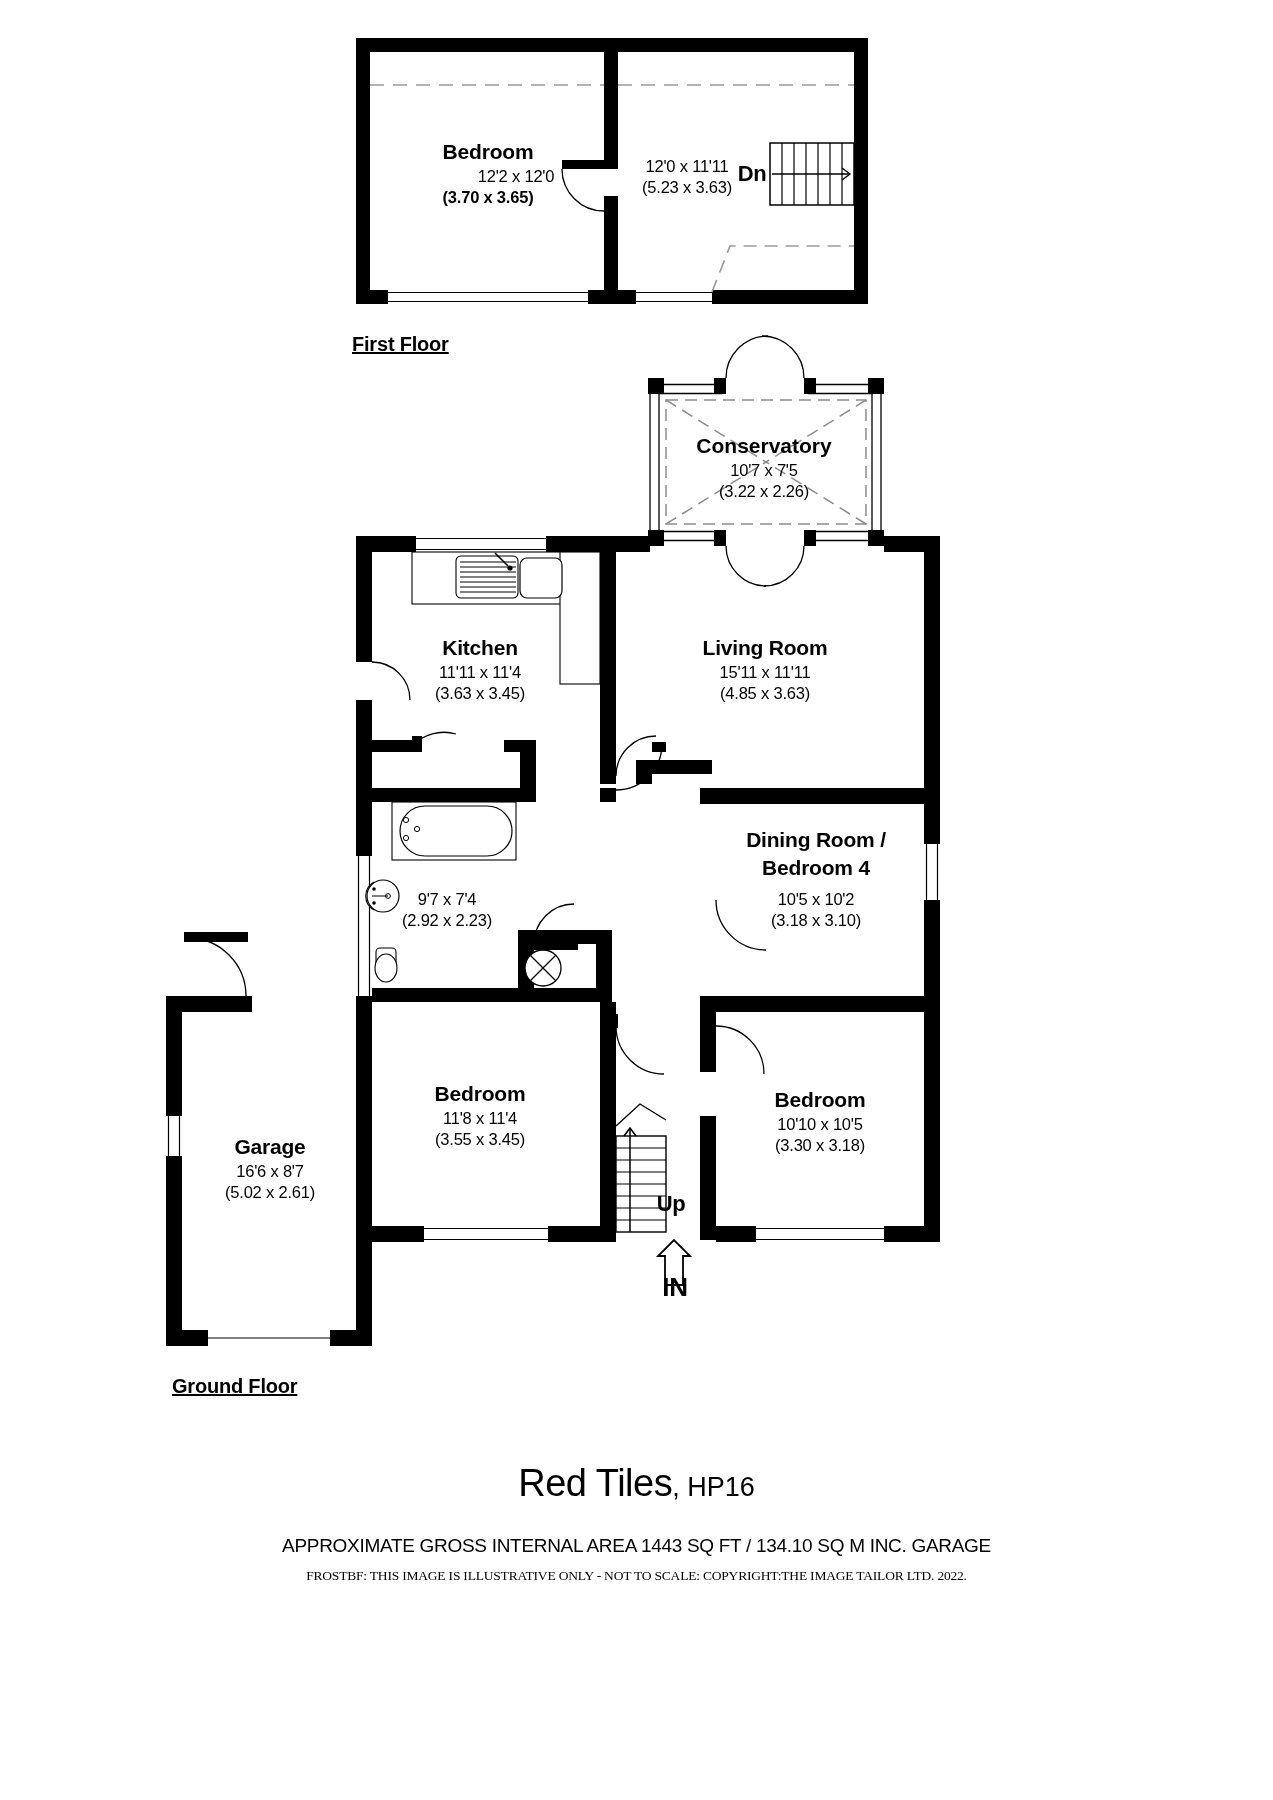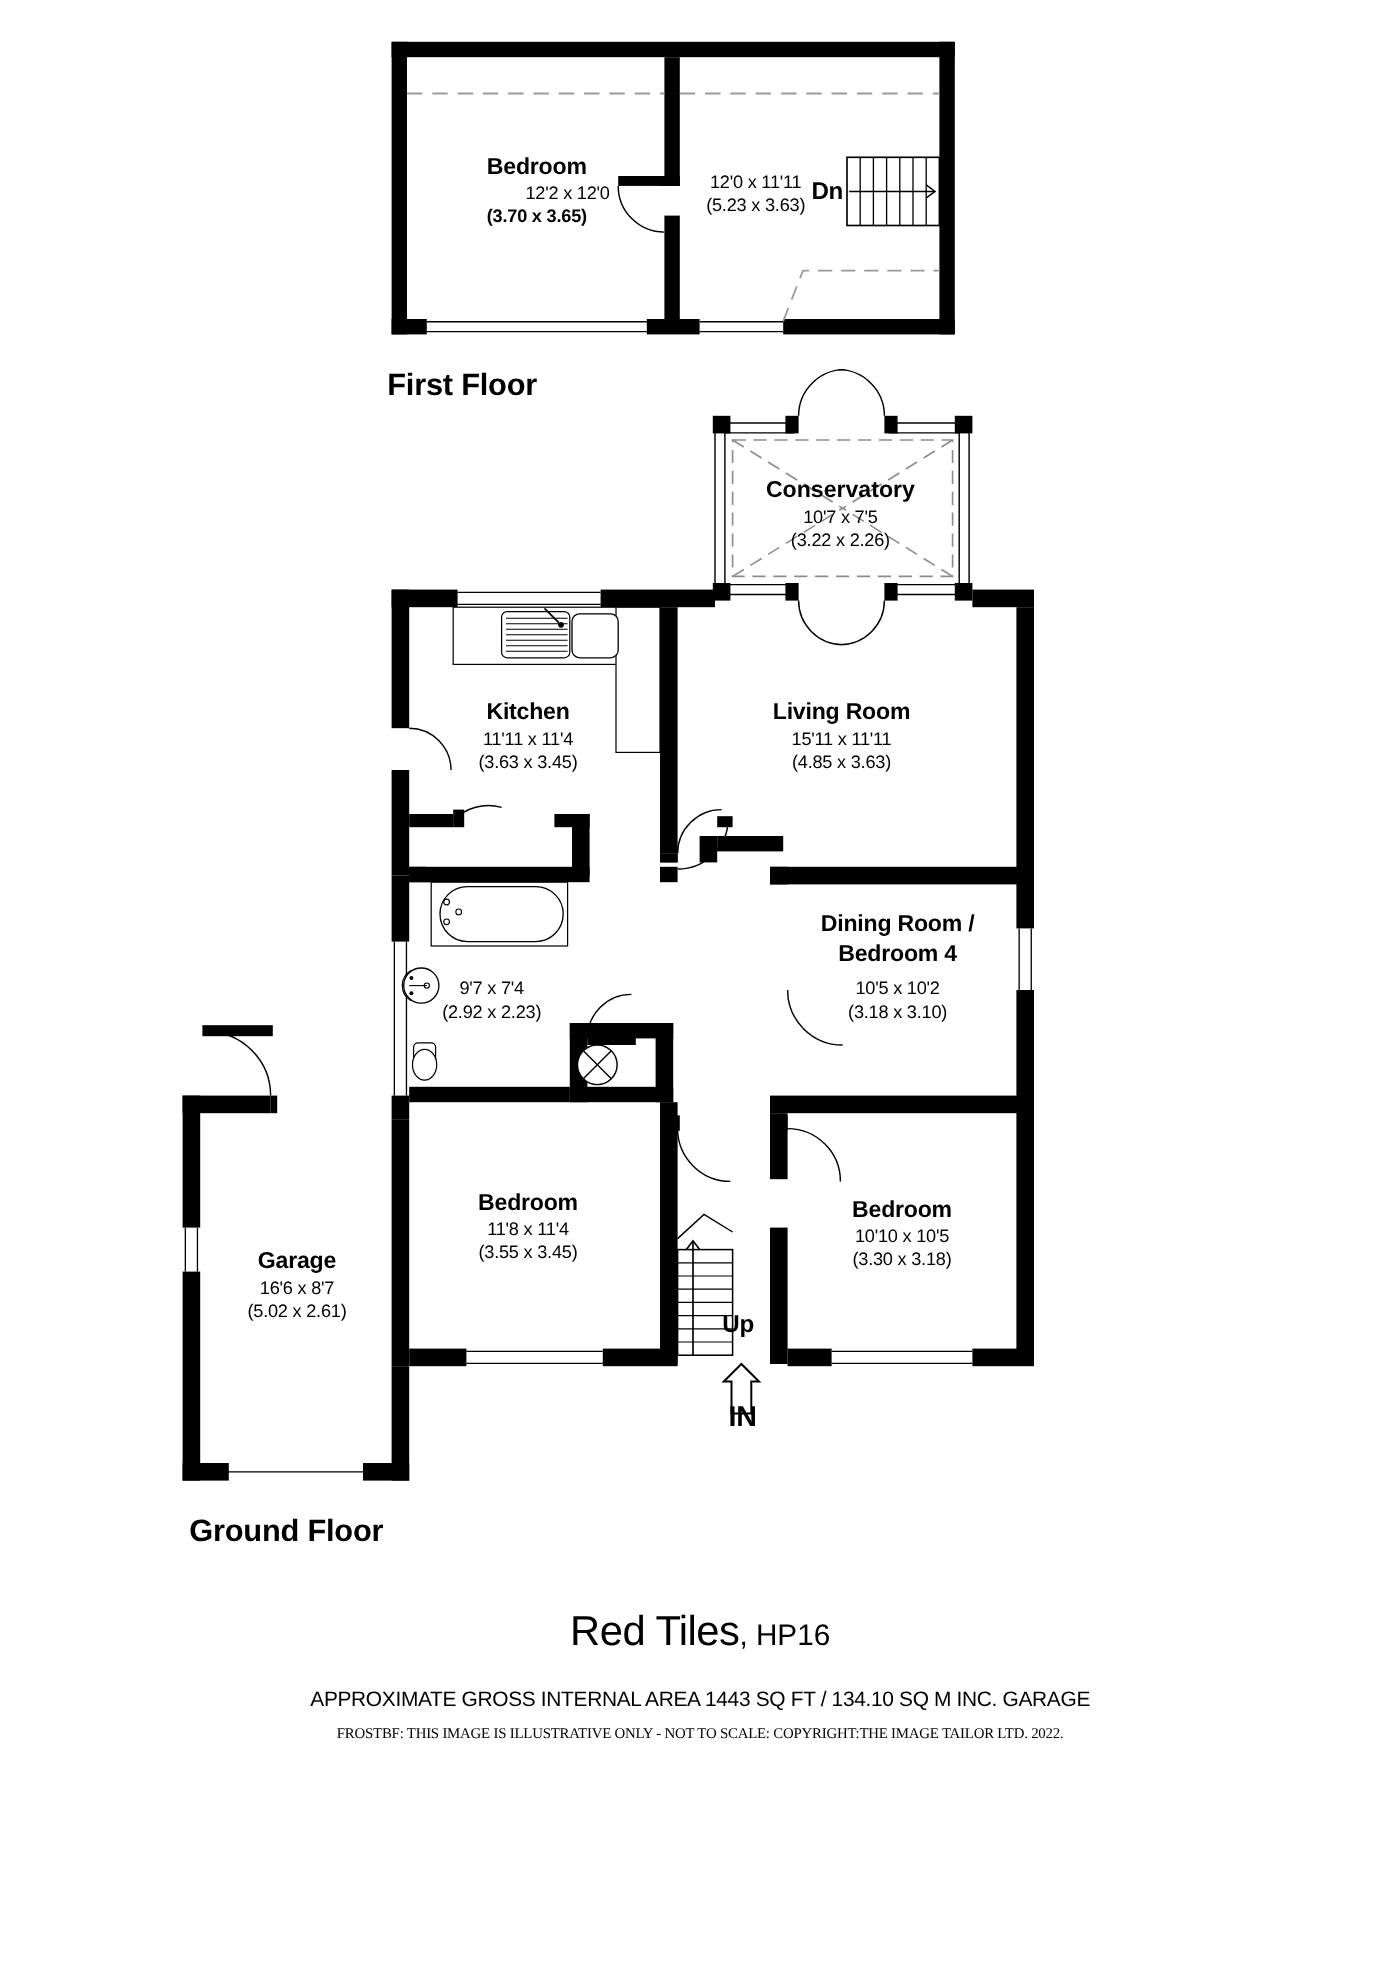--- a/index.html
+++ b/index.html
@@ -42,24 +42,25 @@
     letter-spacing: -0.2px;
   }
   .room-name.two-line { line-height: 1.22; }
   .room-dim {
     font-size: 16.5px;
     font-weight: normal;
     letter-spacing: -0.2px;
   }
   .floor-label {
     font-weight: bold;
-    font-size: 28px;
+    font-size: 20px;
     letter-spacing: -0.2px;
     text-align: left;
     transform: none;
+    text-decoration: underline;
   }
   .marker-label {
     font-weight: bold;
     font-size: 22px;
     letter-spacing: -0.3px;
   }
   .title-main {
     font-size: 38px;
     font-weight: normal;
     letter-spacing: -0.5px;

